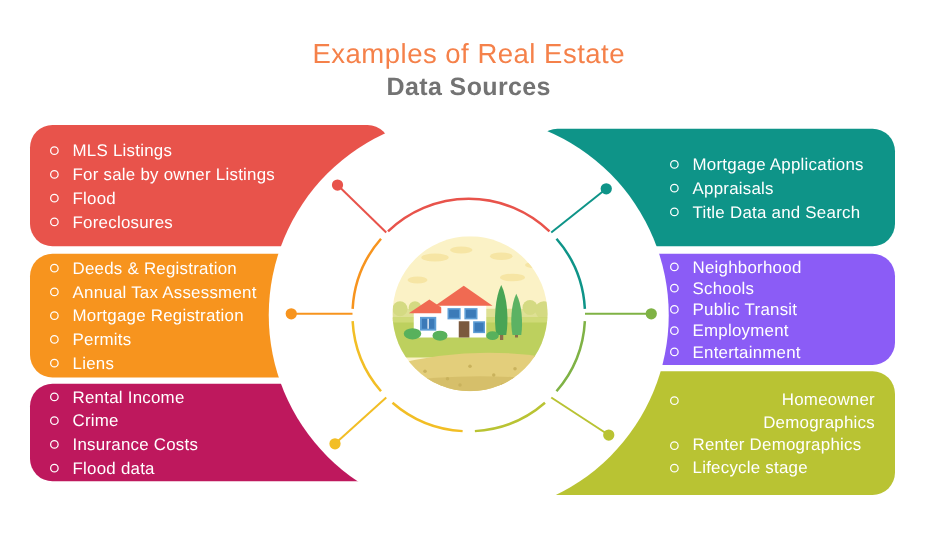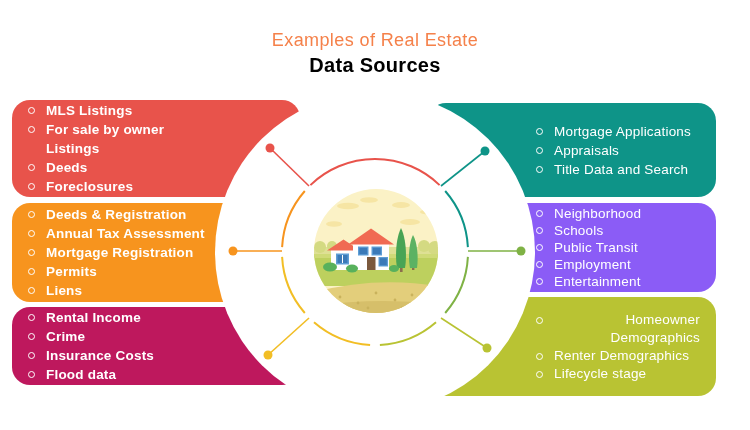--- a/index.html
+++ b/index.html
@@ -1,24 +1,24 @@
 <!DOCTYPE html>
 <html><head>
 <meta charset="utf-8">
 <style>
   html,body{margin:0;padding:0;background:#ffffff;}
   #stage{
     position:relative;width:750px;height:430px;background:#fff;
     font-family:"Liberation Sans",sans-serif;overflow:hidden;
   }
   .title-block{position:absolute;top:30px;left:0;width:100%;text-align:center;z-index:5;}
-  .title-line1{font-size:18px;font-weight:400;letter-spacing:.4px;}
+  .title-line1{font-size:22px;font-weight:400;letter-spacing:.4px;}
   .title-line2{font-size:20px;font-weight:700;letter-spacing:.3px;margin-top:3px;}
   .box{position:absolute;border-radius:18px;z-index:1;}
-  .box.left{left:12px;width:288px;font-weight:bold;}
+  .box.left{left:24px;width:288px;}
   .box.right{left:428px;width:288px;}
   ul.items{list-style:none;margin:0;padding:0;height:100%;
     display:flex;flex-direction:column;justify-content:center;}
   .box.left ul.items{padding-left:16px;padding-right:80px;}
   .box.right ul.items{padding-left:108px;padding-right:8px;}
   li.item{display:flex;align-items:flex-start;color:#fff;font-size:13.5px;letter-spacing:.2px;}
   .lh19 li.item{line-height:19px;}
   .lh18 li.item{line-height:18px;}
   .lh17 li.item{line-height:17px;}
   .bullet{flex:none;width:5px;height:5px;border:1.4px solid #fff;border-radius:50%;
@@ -29,36 +29,36 @@
     border-radius:50%;background:#fff;z-index:2;}
   svg.overlay{position:absolute;left:0;top:0;z-index:3;}
 </style>
 </head>
 <body>
 
 <div id="stage">
 
   <div class="title-block">
     <div class="title-line1" style="color: rgb(245, 129, 74);">Examples of Real Estate</div>
-    <div class="title-line2" style="color: #000000;">Data Sources</div>
+    <div class="title-line2" style="color: #737373;">Data Sources</div>
   </div>
 
   <div class="box left" style="top: 100px; height: 97px; background: rgb(232, 83, 75);">
     <ul class="items lh19">
         <li class="item">
           <span class="bullet"></span>
           <span class="li-text">MLS Listings</span>
         </li>
         <li class="item">
           <span class="bullet"></span>
           <span class="li-text">For sale by owner Listings</span>
         </li>
         <li class="item">
           <span class="bullet"></span>
-          <span class="li-text">Deeds</span>
+          <span class="li-text">Flood</span>
         </li>
         <li class="item">
           <span class="bullet"></span>
           <span class="li-text">Foreclosures</span>
         </li>
       </ul>
   </div>
   <div class="box left" style="top: 203px; height: 99px; background: rgb(247, 148, 30);">
     <ul class="items lh19">
         <li class="item">

